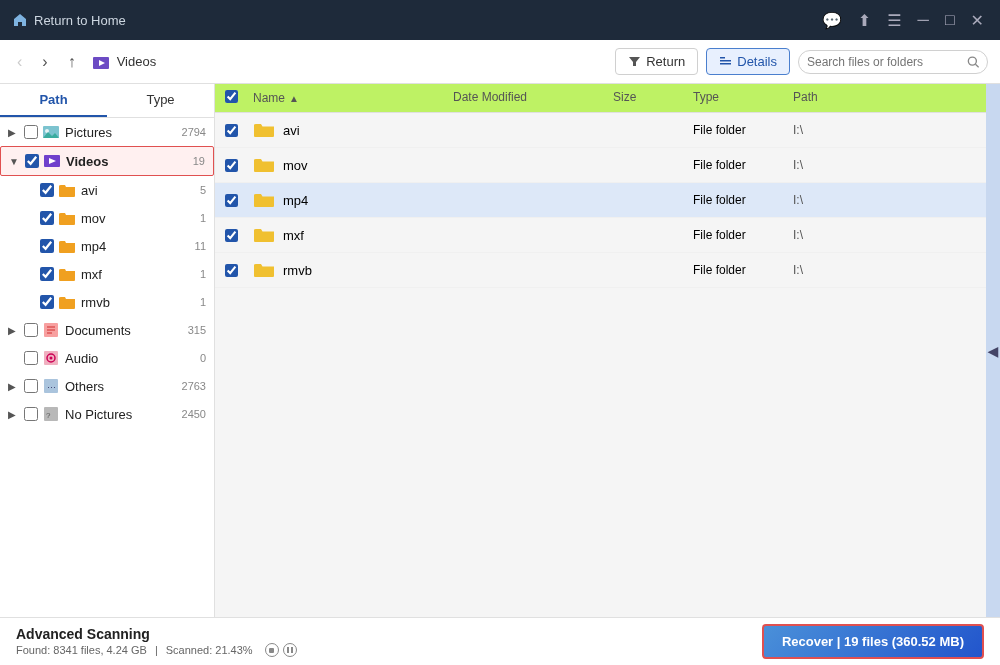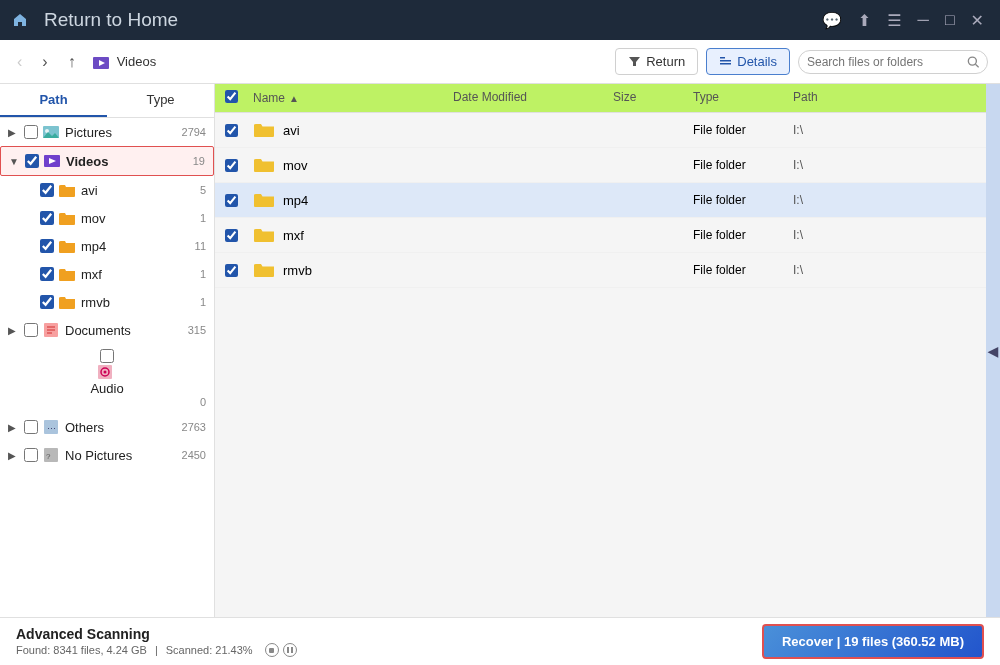--- a/index.html
+++ b/index.html
@@ -9,21 +9,21 @@
     .titlebar {
       background: #1e2a3a;
       color: #cdd6e0;
       height: 40px;
       display: flex;
       align-items: center;
       padding: 0 12px;
       flex-shrink: 0;
     }
     .titlebar-home {
-      display: flex; align-items: center; gap: 16px; cursor: pointer; color: #cdd6e0; font-size: 19px;
+      display: flex; align-items: center; gap: 6px; cursor: pointer; color: #cdd6e0; font-size: 13px;
     }
     .titlebar-home svg { width: 16px; height: 16px; }
     .titlebar-controls { margin-left: auto; display: flex; gap: 8px; align-items: center; }
     .titlebar-controls span { cursor: pointer; color: #aab; font-size: 16px; padding: 0 4px; }
 
     
     .toolbar {
       background: #fff;
       height: 44px;
       display: flex;
@@ -287,21 +287,21 @@
       <svg class="item-icon" viewBox="0 0 18 18">
         <rect x="2" y="2" width="14" height="14" rx="1" fill="#f7a0a0"></rect>
         <line x1="5" y1="6" x2="13" y2="6" stroke="#d55" stroke-width="1.5"></line>
         <line x1="5" y1="9" x2="13" y2="9" stroke="#d55" stroke-width="1.5"></line>
         <line x1="5" y1="12" x2="10" y2="12" stroke="#d55" stroke-width="1.5"></line>
       </svg>
       <span class="item-label">Documents</span>
       <span class="item-count">315</span>
     </div>
 
-    <div class="sidebar-item" style="padding-left:8px;flex-direction:column;">
+    <div class="sidebar-item" style="padding-left:8px;">
       <span class="expander"></span>
       <input type="checkbox" class="check" style="">
       <svg class="item-icon" viewBox="0 0 18 18">
         <rect x="2" y="2" width="14" height="14" rx="1" fill="#f0b0c0"></rect>
         <circle cx="9" cy="9" r="4" stroke="#c05" stroke-width="1.5" fill="none"></circle>
         <circle cx="9" cy="9" r="1.5" fill="#c05"></circle>
       </svg>
       <span class="item-label">Audio</span>
       <span class="item-count">0</span>
     </div>

